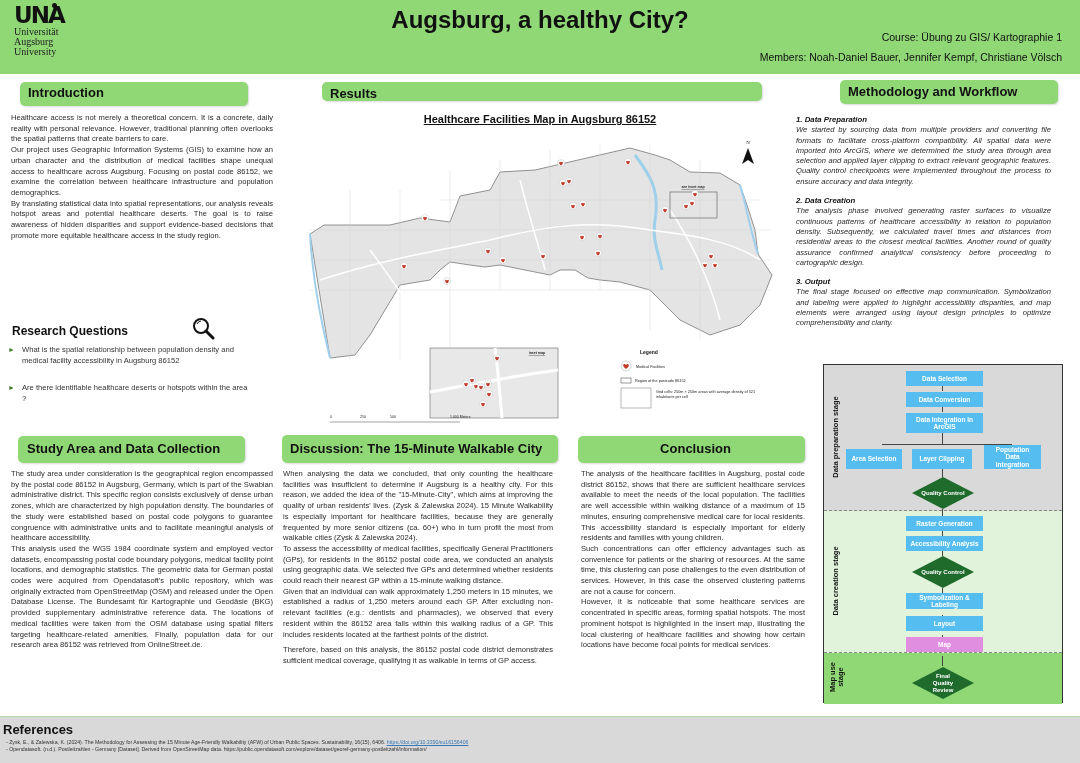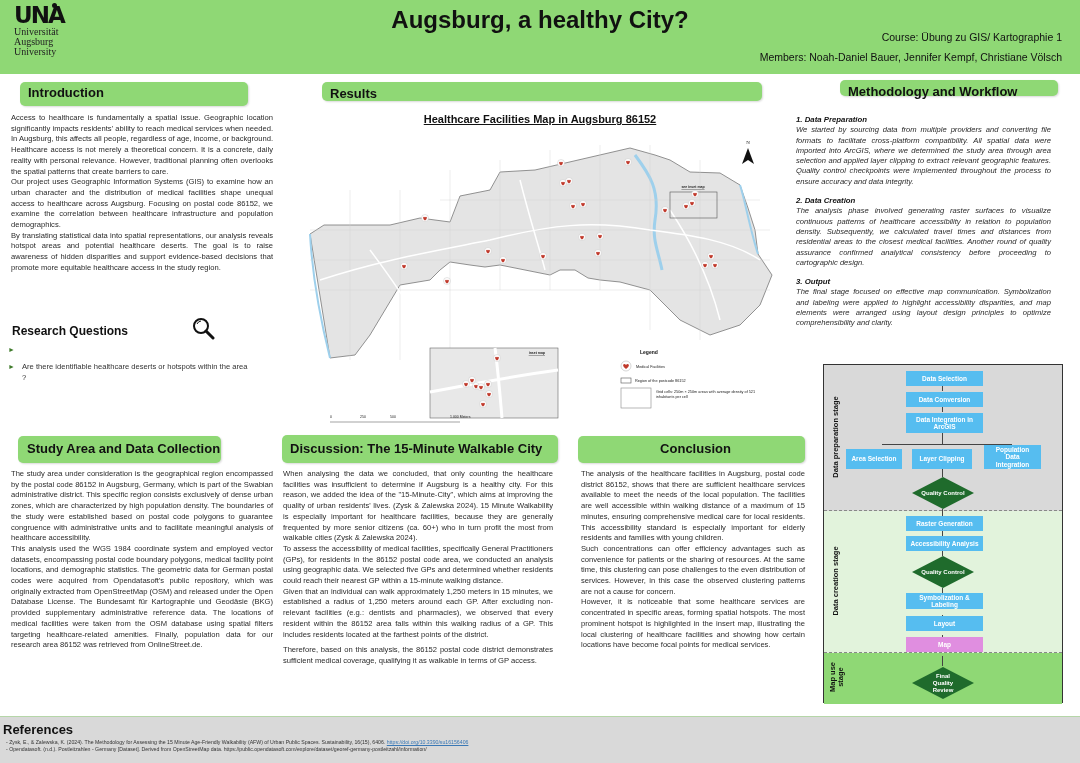--- a/index.html
+++ b/index.html
@@ -11,22 +11,22 @@
   .logo-mark { font-family: "DejaVu Sans", sans-serif; font-weight: 900; font-size: 23px; letter-spacing: -2px; color: #111; line-height: 24px; position: relative; }
   .logo-dot { position: absolute; left: 38px; top: 0px; width: 5px; height: 5px; border-radius: 50%; background: #111; }
   .logo-text { font-family: "Liberation Serif", serif; font-size: 10px; line-height: 10px; color: #222; }
   .title { position: absolute; left: 0; width: 1080px; top: 6px; text-align: center; font-size: 24px; font-weight: bold; color: #111; }
   .course { position: absolute; right: 18px; top: 31px; font-size: 10.5px; color: #111; }
   .members { position: absolute; right: 18px; top: 51px; font-size: 10.5px; color: #111; }
 
   .sec-head { position: absolute; background: #8fd875; border-radius: 5px; font-weight: bold; color: #111; padding-left: 8px; box-shadow: 1px 1px 2px rgba(0,0,0,0.15); }
   .h-intro { left: 20px; top: 82px; width: 228px; height: 24px; font-size: 13px; line-height: 22px; }
   .h-results { left: 322px; top: 82px; width: 440px; height: 19px; font-size: 13px; line-height: 24px; }
-  .h-method { left: 840px; top: 80px; width: 218px; height: 16px; font-size: 13px; line-height: 24px; }
-  .h-study { left: 18px; top: 436px; width: 203px; height: 27px; font-size: 13px; line-height: 26px; padding-left: 9px; }
+  .h-method { left: 840px; top: 80px; width: 218px; height: 24px; font-size: 13px; line-height: 24px; }
+  .h-study { left: 18px; top: 436px; width: 227px; height: 27px; font-size: 13px; line-height: 26px; padding-left: 9px; }
   .h-disc { left: 282px; top: 435px; width: 276px; height: 28px; font-size: 13px; line-height: 27px; }
   .h-concl { left: 578px; top: 436px; width: 227px; height: 27px; font-size: 13px; line-height: 26px; text-align: center; }
 
   .para { position: absolute; font-size: 7.6px; line-height: 10.7px; text-align: justify; color: #2a2a2a; }
   .p-intro { left: 11px; top: 113px; width: 262px; }
   .p-study { left: 11px; top: 469px; width: 262px; }
   .p-disc { left: 283px; top: 469px; width: 270px; }
   .p-concl { left: 581px; top: 469px; width: 224px; }
   .para p { margin: 0; }
   .para .gap { margin-top: 5px; }
@@ -79,34 +79,33 @@
 </div>
 
 <div class="sec-head h-intro">Introduction</div>
 <div class="sec-head h-results">Results</div>
 <div class="sec-head h-method">Methodology and Workflow</div>
 <div class="sec-head h-study">Study Area and Data Collection</div>
 <div class="sec-head h-disc">Discussion: The 15-Minute Walkable City</div>
 <div class="sec-head h-concl">Conclusion</div>
 
 <div class="para p-intro">
-  <p>Access to healthcare is fundamentally a spatial issue. Geographic location significantly impacts residents' ability to reach medical services when needed. In Augsburg, this affects all people, regardless of age, income, or background.</p>
   <p>Healthcare access is not merely a theoretical concern. It is a concrete, daily reality with personal relevance. However, traditional planning often overlooks the spatial patterns that create barriers to care.</p>
   <p>Our project uses Geographic Information Systems (GIS) to examine how  an urban character and the distribution of medical facilities shape unequal access to healthcare across Augsburg. Focusing on postal code 86152, we examine the correlation between healthcare infrastructure and population demographics.</p>
   <p>By translating statistical data into spatial representations, our analysis reveals hotspot areas and potential healthcare deserts. The goal is to raise awareness of hidden disparities and support evidence-based decisions that promote more equitable healthcare access in the study region.</p>
 </div>
 
 <div class="rq-title">Research Questions</div>
 <svg class="rq-search" viewBox="0 0 24 24">
   <circle cx="10" cy="10" r="7" fill="none" stroke="#111" stroke-width="2"></circle>
   <line x1="15" y1="15" x2="22" y2="22" stroke="#111" stroke-width="3" stroke-linecap="round"></line>
   <path d="M6 8 A5 5 0 0 1 10 5" fill="none" stroke="#111" stroke-width="1"></path>
 </svg>
 <ul class="rq-list">
-  <li><span class="bul">►</span></li>
+  <li><span class="bul">►</span><span>What is the spatial relationship between population density and medical facility accessibility in Augsburg 86152</span></li>
   <li><span class="bul">►</span><span>Are there identifiable healthcare deserts or hotspots within the area ?</span></li>
 </ul>
 
 <div class="para p-study">
   <p>The study area under consideration is the geographical region encompassed by the postal code 86152 in Augsburg, Germany, which is part of the Swabian administrative district. This specific region consists exclusively of dense urban zones, which are characterized by high population density. The boundaries of the study were established based on postal code polygons to guarantee congruence with administrative units and to facilitate meaningful analysis of healthcare accessibility.</p>
   <p>This analysis used the WGS 1984 coordinate system and employed vector datasets, encompassing postal code boundary polygons, medical facility point locations, and demographic statistics. The geometric data for German postal codes were acquired from Opendatasoft's public repository, which was originally extracted from OpenStreetMap (OSM) and released under the Open Database License. The Bundesamt für Kartographie und Geodäsie (BKG) provided supplementary administrative reference data. The locations of medical facilities were taken from the OSM database using spatial filters targeting healthcare-related amenities. Finally, population data for our research area 86152 was retrieved from OnlineStreet.de.</p>
 </div>
 
 <div class="map-title">Healthcare Facilities Map in Augsburg 86152</div>
 <svg class="map-svg" viewBox="0 0 485 300">

